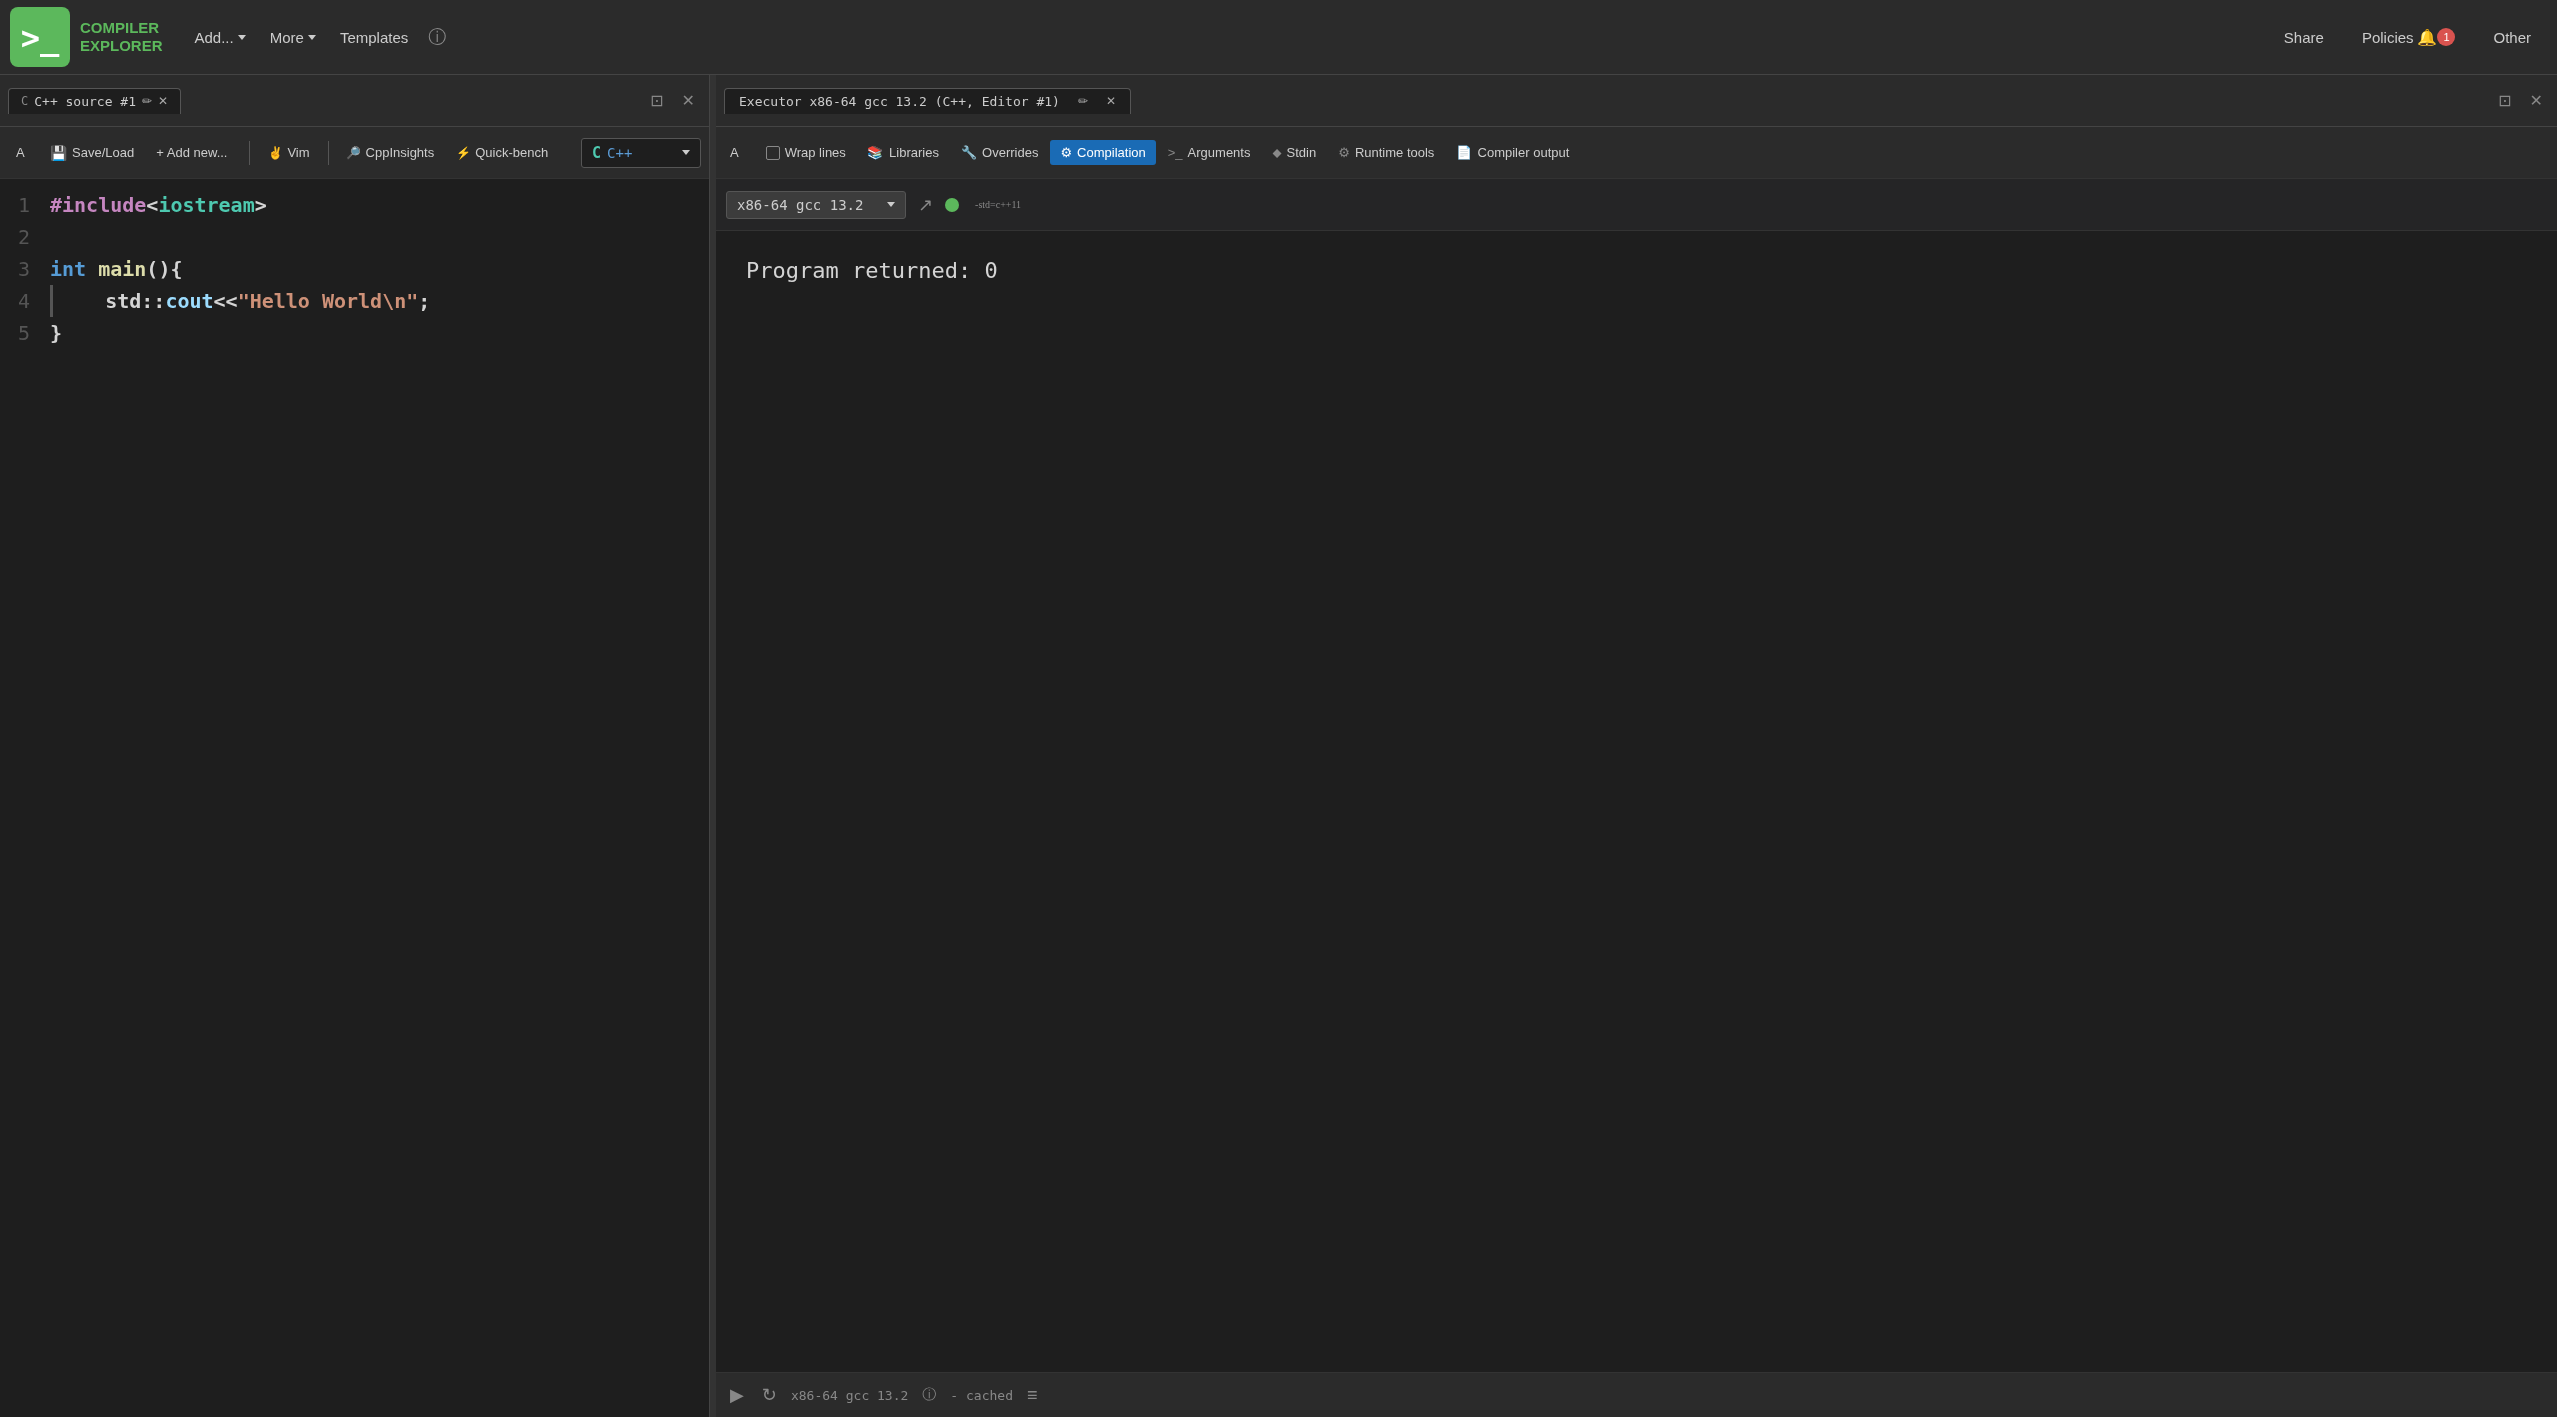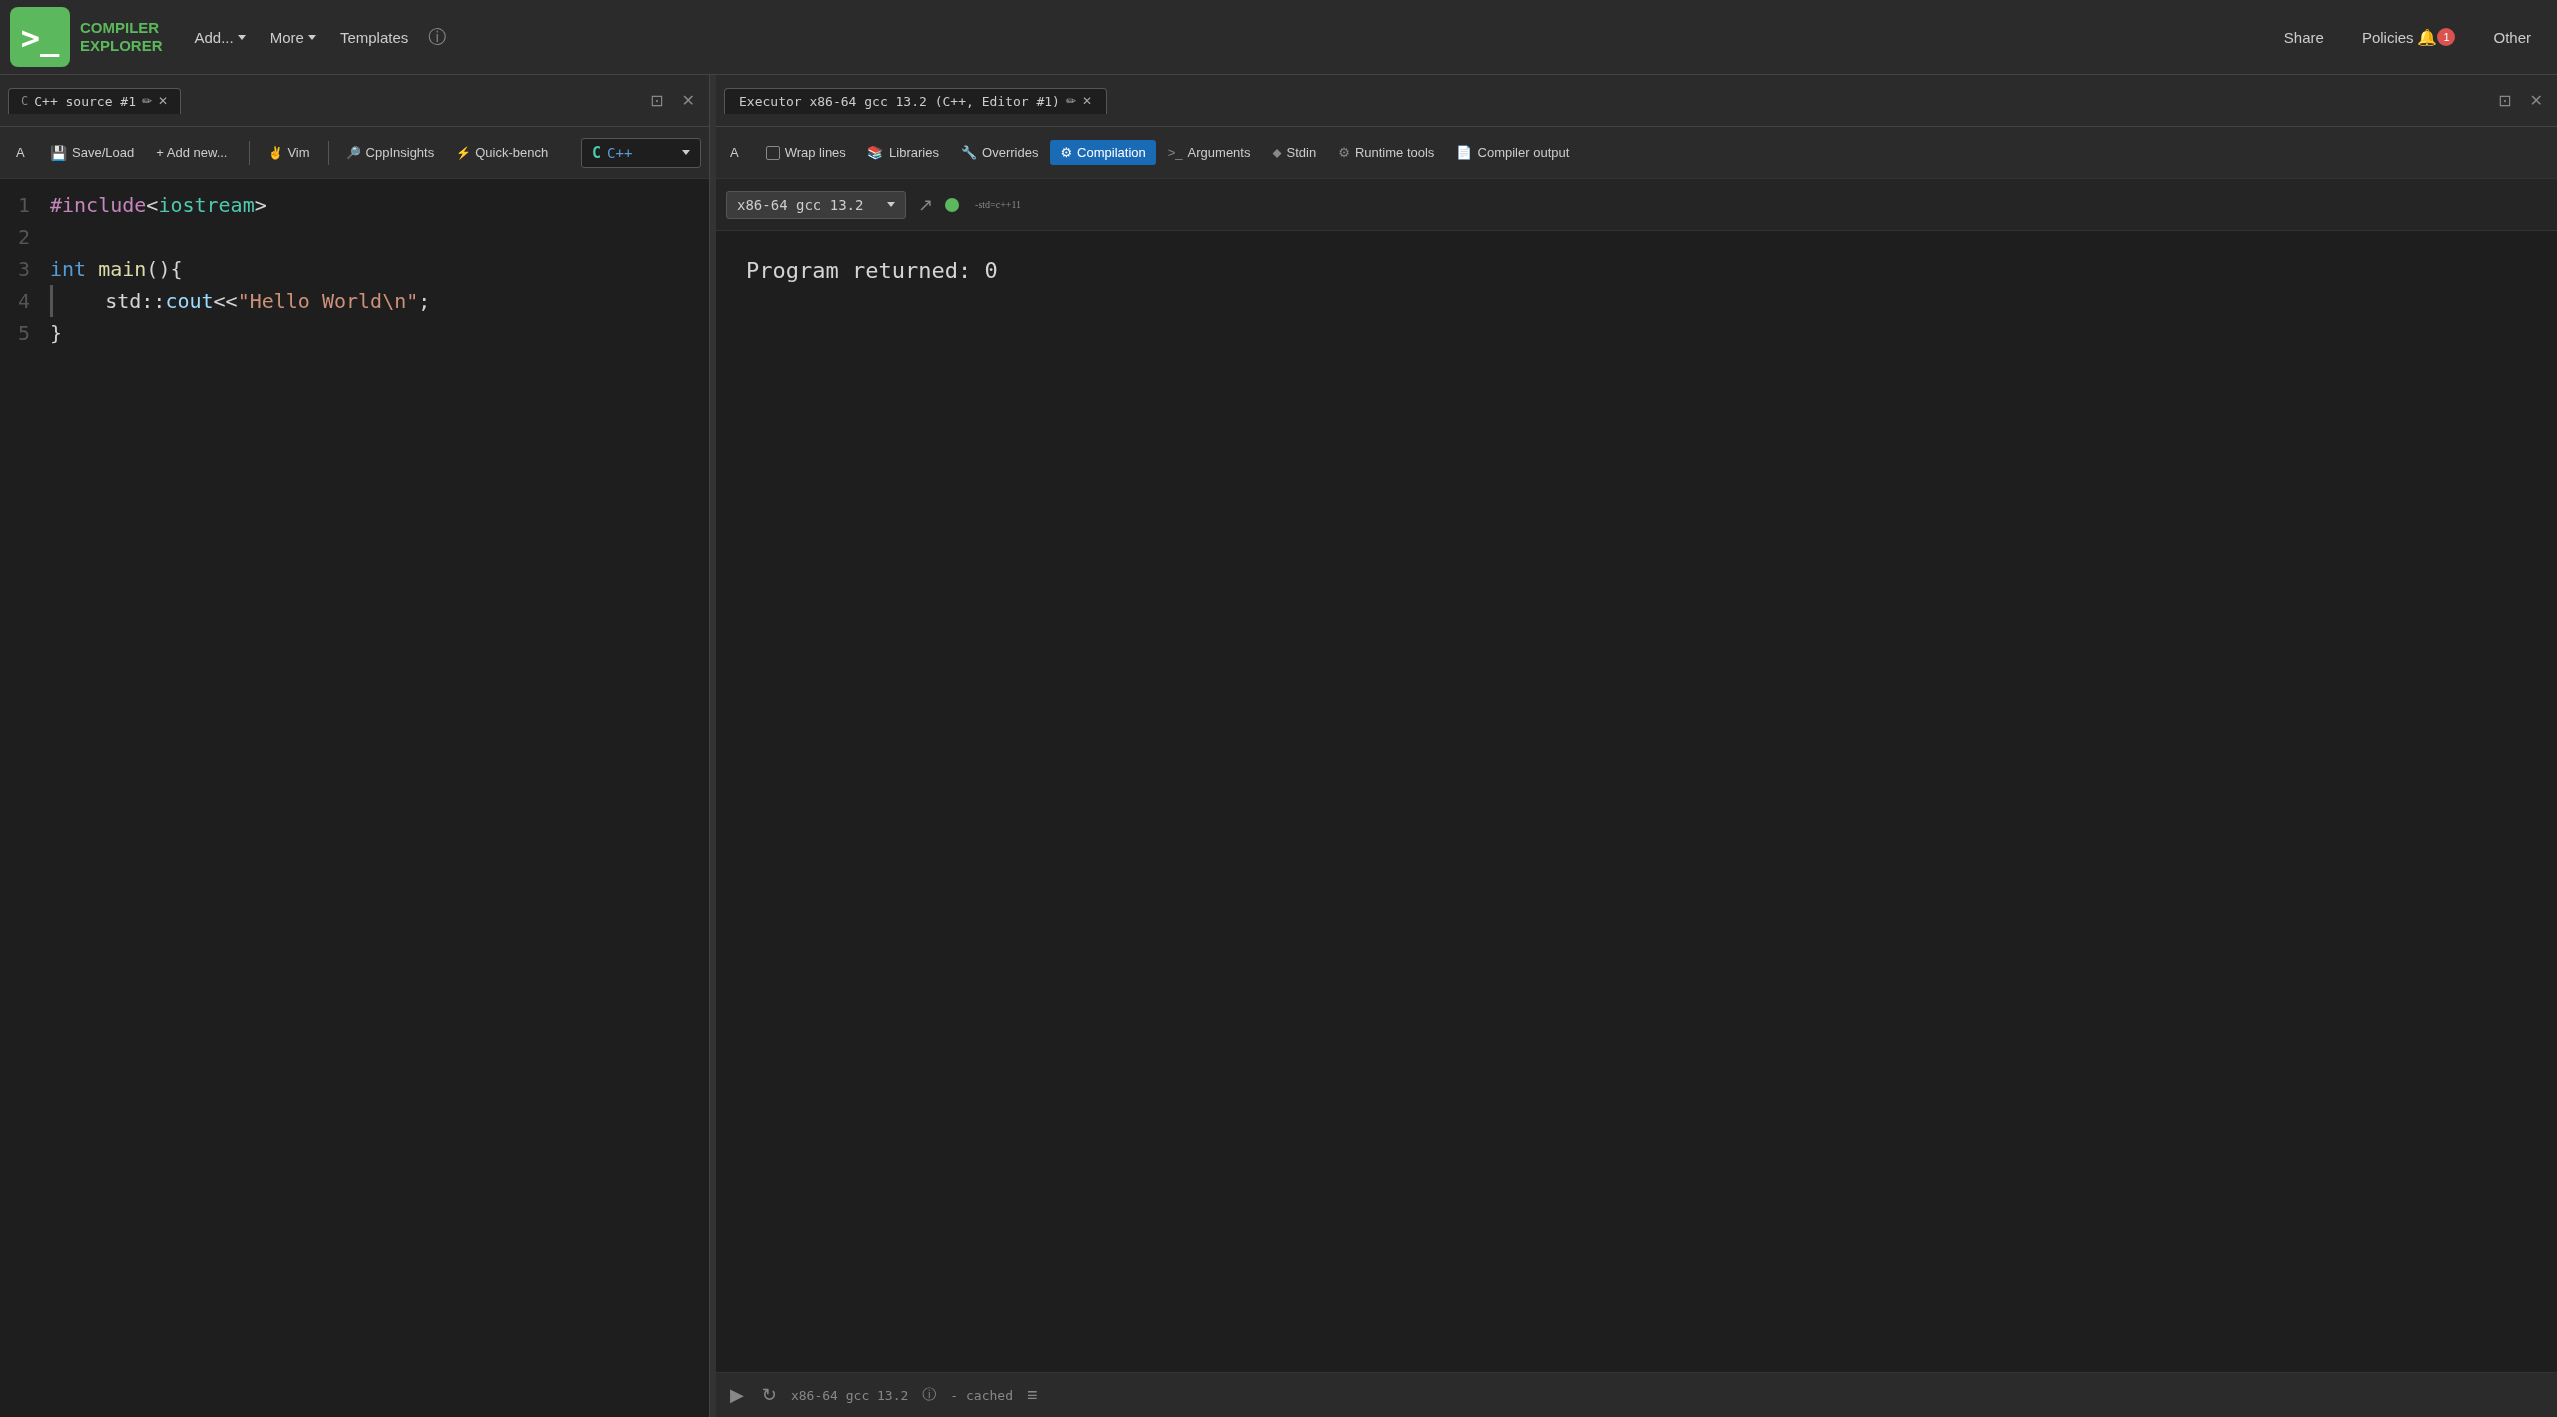--- a/index.html
+++ b/index.html
@@ -214,20 +214,21 @@
       text-align: right;
       color: #555;
       padding-right: 20px;
       user-select: none;
       flex-shrink: 0;
     }
     .line-content {
       flex: 1;
       white-space: pre;
       color: #d4d4d4;
+      font-weight: bold;
     }
     .kw-include { color: #c586c0; }
     .kw-angle { color: #4ec9b0; }
     .kw-int { color: #569cd6; }
     .kw-main { color: #dcdcaa; }
     .kw-std { color: #d4d4d4; }
     .kw-cout { color: #9cdcfe; }
     .kw-string { color: #ce9178; }
 
     
@@ -388,21 +389,21 @@
       background: #1e1e1e;
       border: 1px solid #555;
       border-bottom: none;
       color: #ccc;
       padding: 5px 14px;
       font-size: 13px;
       cursor: pointer;
       border-radius: 4px 4px 0 0;
       display: flex;
       align-items: flex-start;
-      gap: 6px;
+      gap: 18px;
     }
     .panel-tab-actions {
       margin-left: auto;
       display: flex;
       gap: 6px;
     }
     .panel-icon-btn {
       background: none;
       border: none;
       color: #888;

